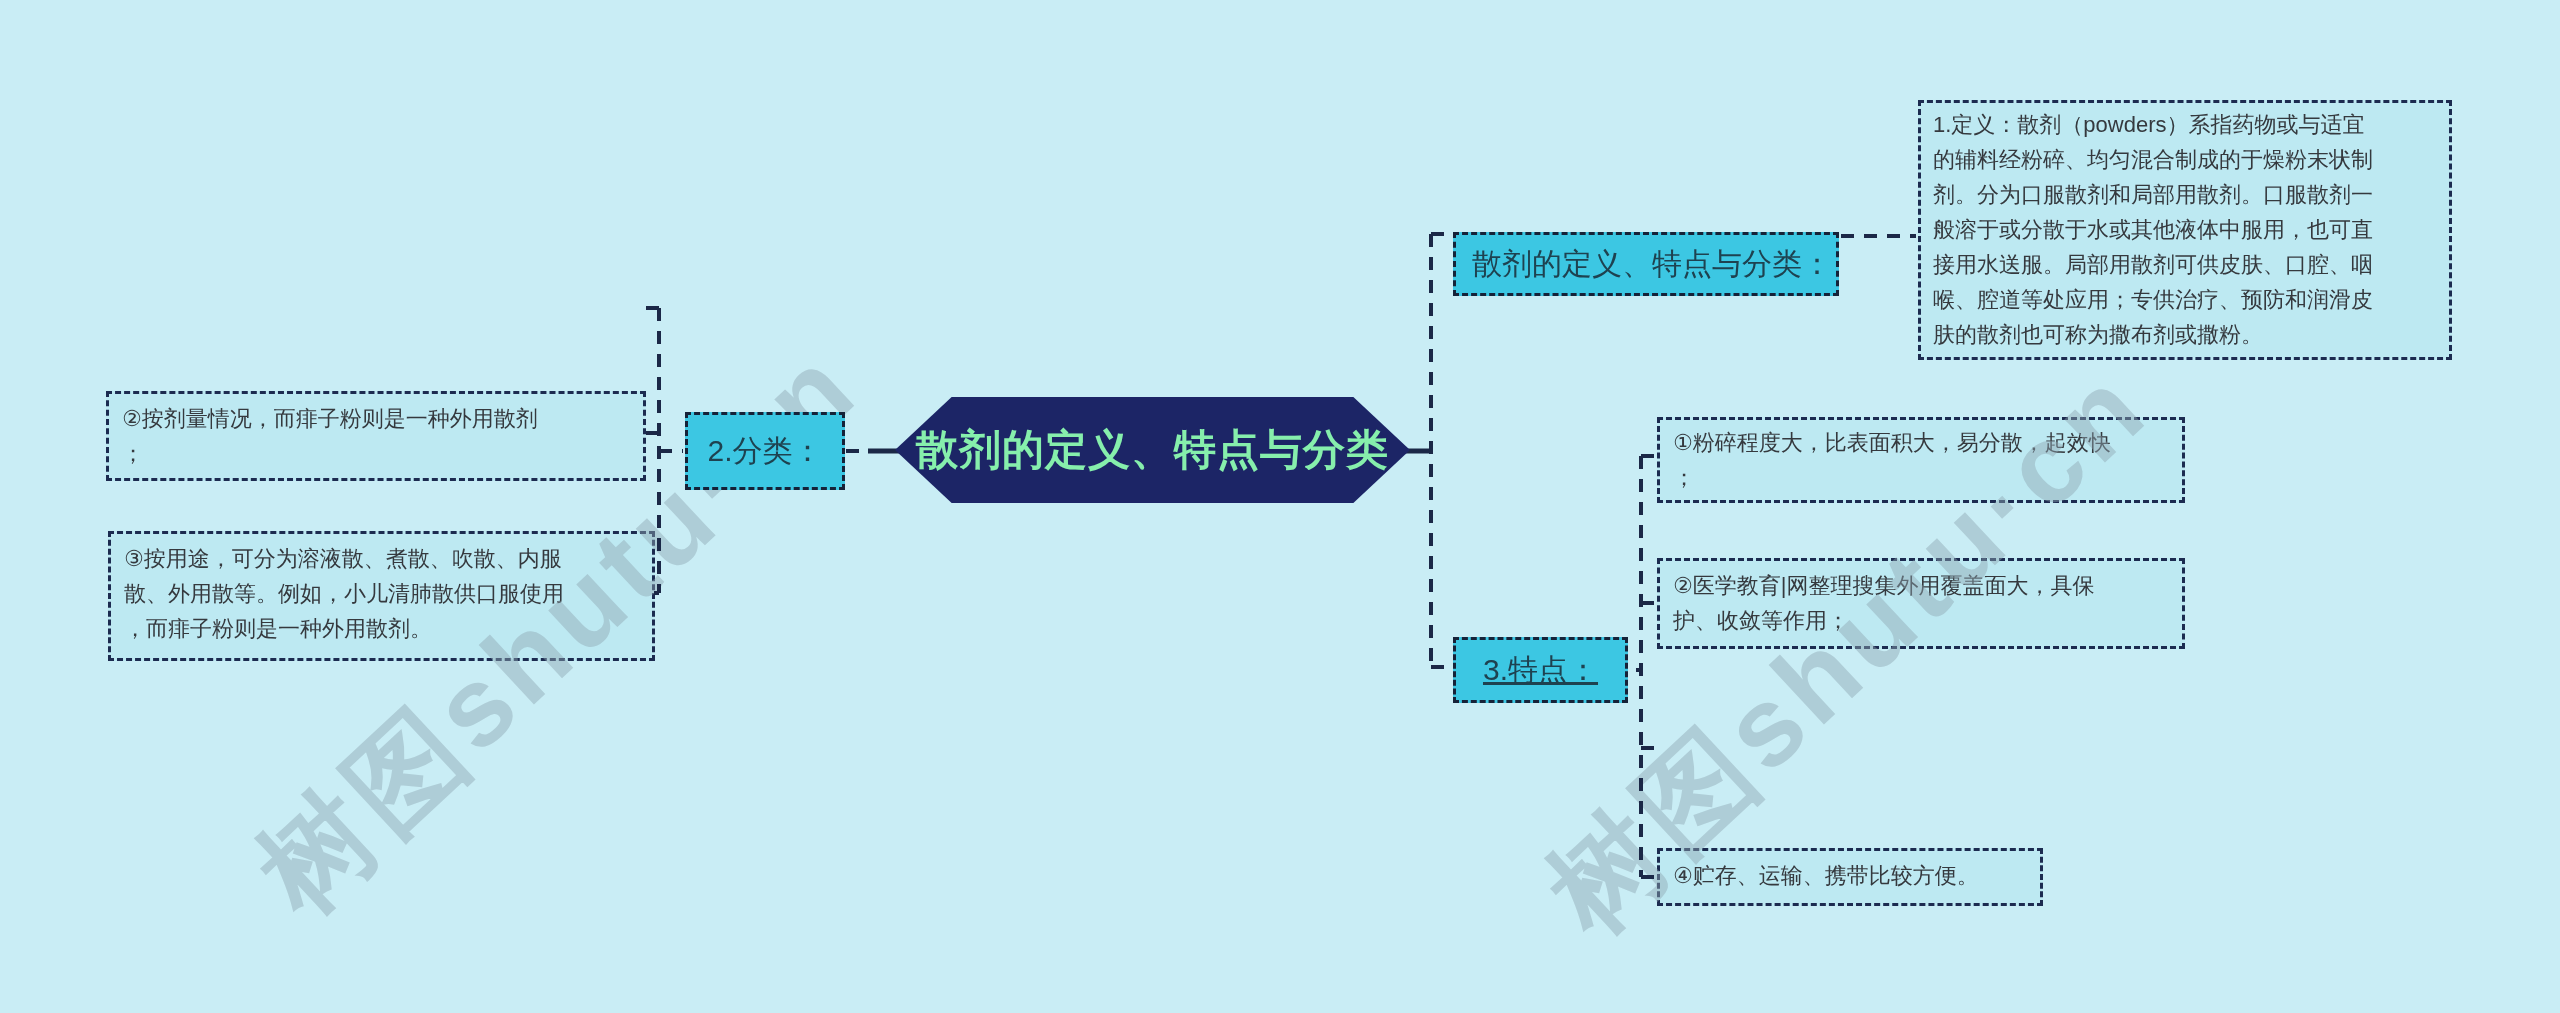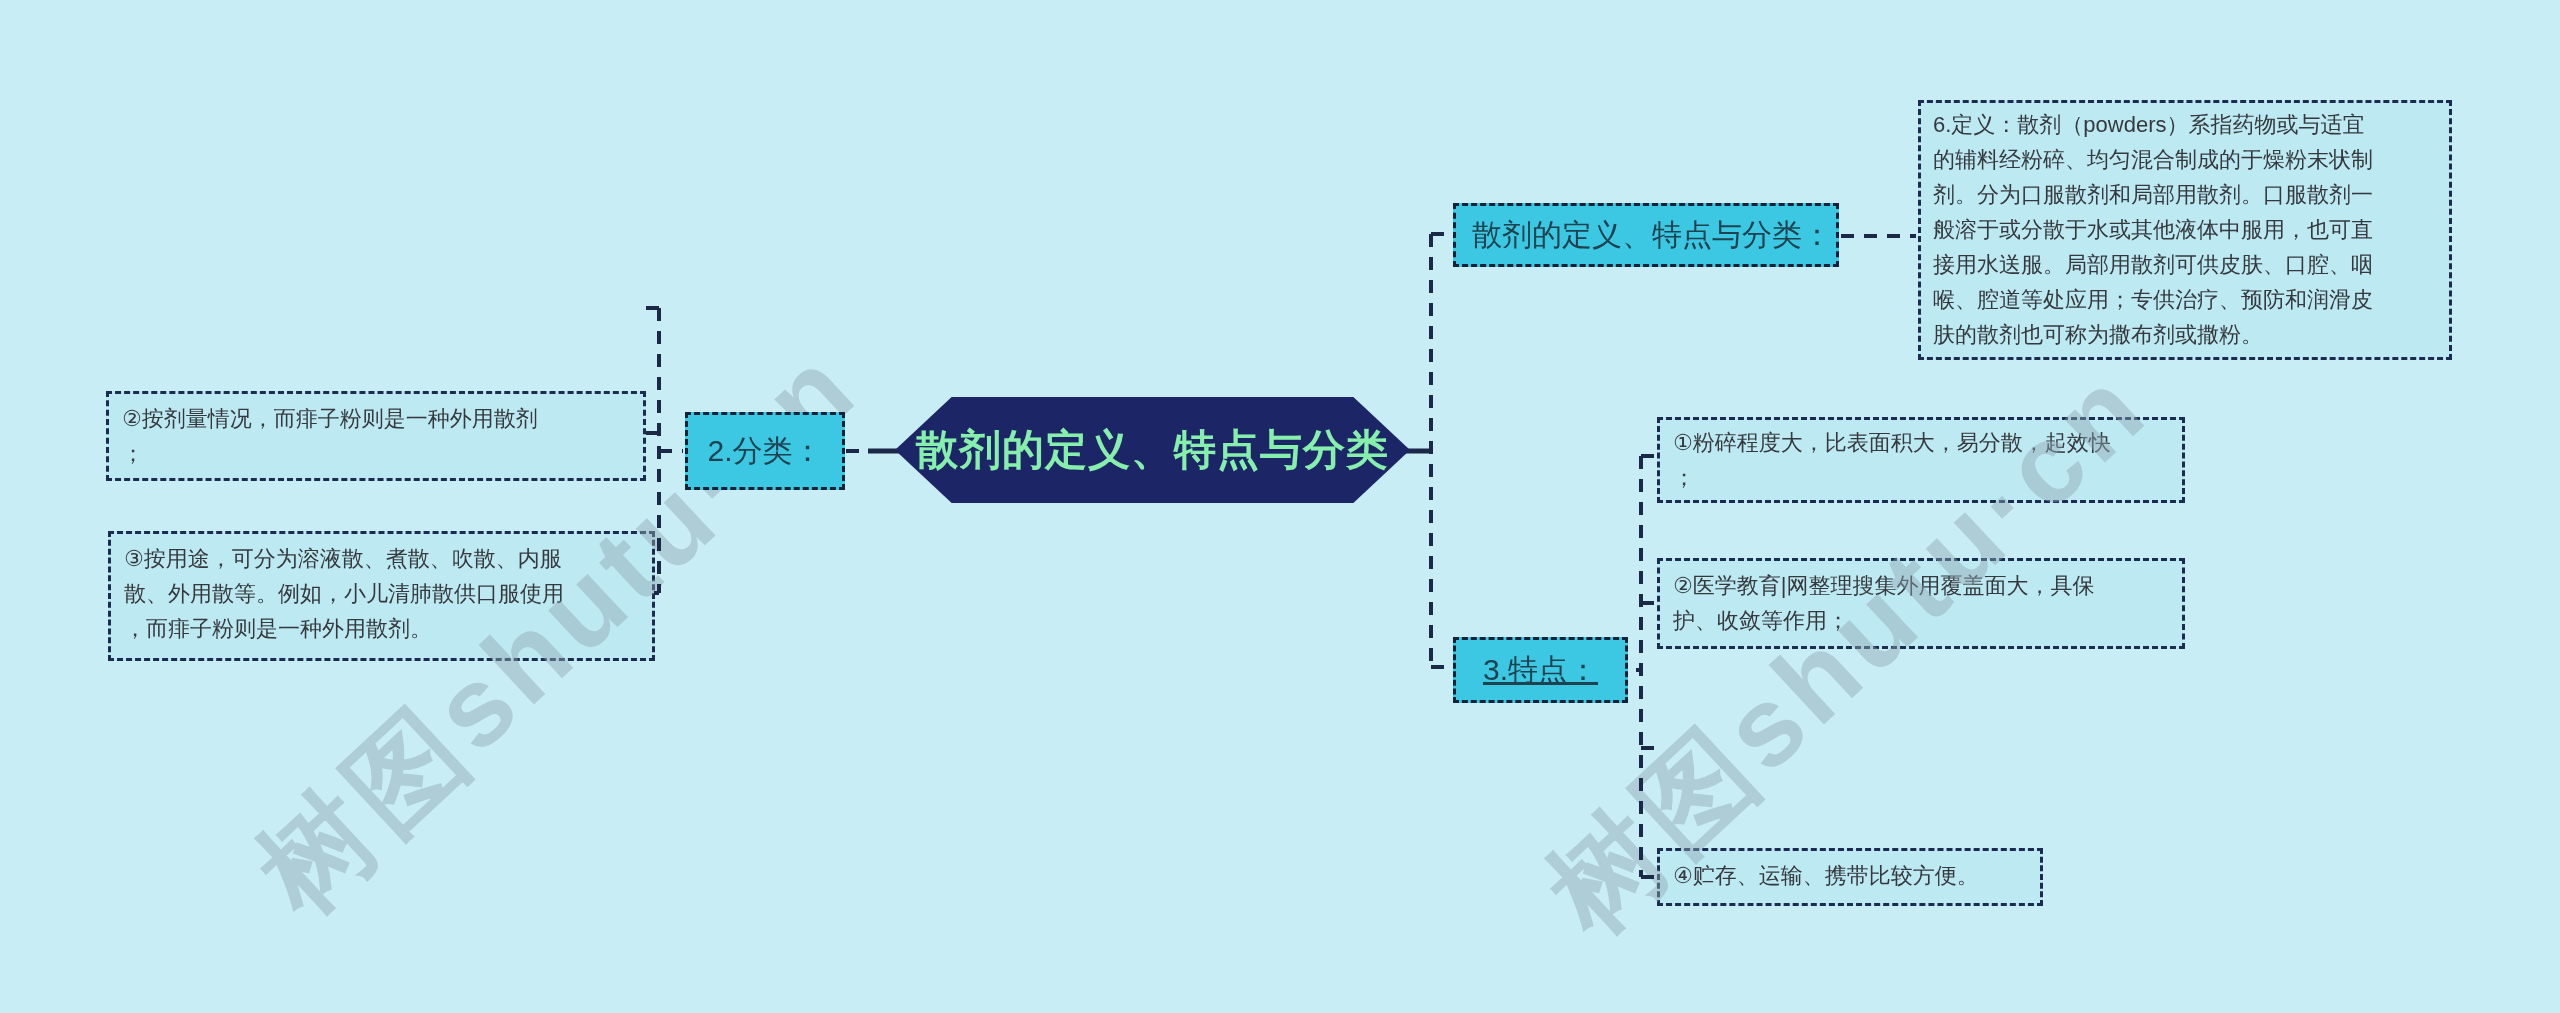--- a/index.html
+++ b/index.html
@@ -21,21 +21,21 @@
   }
   #connectors{position:absolute;left:0;top:0;z-index:3;}
   .dash{stroke:#1b2847;stroke-width:4;fill:none;stroke-dasharray:13 10;}
   .solid{stroke:#1b2847;stroke-width:5;fill:none;}
   .cyannode{
     position:absolute;z-index:4;box-sizing:border-box;
     background:#3cc7e3;border:3px dashed #152238;
     color:#1e4250;font-size:30px;
     display:flex;align-items:center;justify-content:center;
   }
-  #overview-node{justify-content:flex-start;padding-left:16px;}
+  #overview-node{justify-content:flex-start;padding-left:16px;margin-top:29px;}
   #central-node{
     position:absolute;z-index:4;left:895px;top:397px;width:515px;height:106px;
     background:#1c2566;color:#86efac;font-size:42px;font-weight:bold;
     display:flex;align-items:center;justify-content:center;
     clip-path:polygon(0 50%,11% 0,89% 0,100% 50%,89% 100%,11% 100%);
     letter-spacing:1px;
   }
   
   #cls-item-1{left:106px;top:279px;width:540px;height:58px;}
   #cls-item-2{left:106px;top:391px;width:540px;height:90px;}
@@ -56,21 +56,21 @@
 <body>
 
 <div id="canvas">
 
   <div class="lightbox" id="cls-item-2">②按剂量情况，而痱子粉则是一种外用散剂
 ；</div>
   <div class="lightbox" id="cls-item-3">③按用途，可分为溶液散、煮散、吹散、内服
 散、外用散等。例如，小儿清肺散供口服使用
 ，而痱子粉则是一种外用散剂。</div>
 
-  <div class="lightbox" id="def-box">6.定义：散剂（powders）系指药物或与适宜
+  <div class="lightbox" id="def-box">1.定义：散剂（powders）系指药物或与适宜
 的辅料经粉碎、均匀混合制成的于燥粉末状制
 剂。分为口服散剂和局部用散剂。口服散剂一
 般溶于或分散于水或其他液体中服用，也可直
 接用水送服。局部用散剂可供皮肤、口腔、咽
 喉、腔道等处应用；专供治疗、预防和润滑皮
 肤的散剂也可称为撒布剂或撒粉。</div>
   <div class="lightbox" id="feat-item-1">①粉碎程度大，比表面积大，易分散，起效快
 ；</div>
   <div class="lightbox" id="feat-item-2">②医学教育|网整理搜集外用覆盖面大，具保
 护、收敛等作用；</div>

